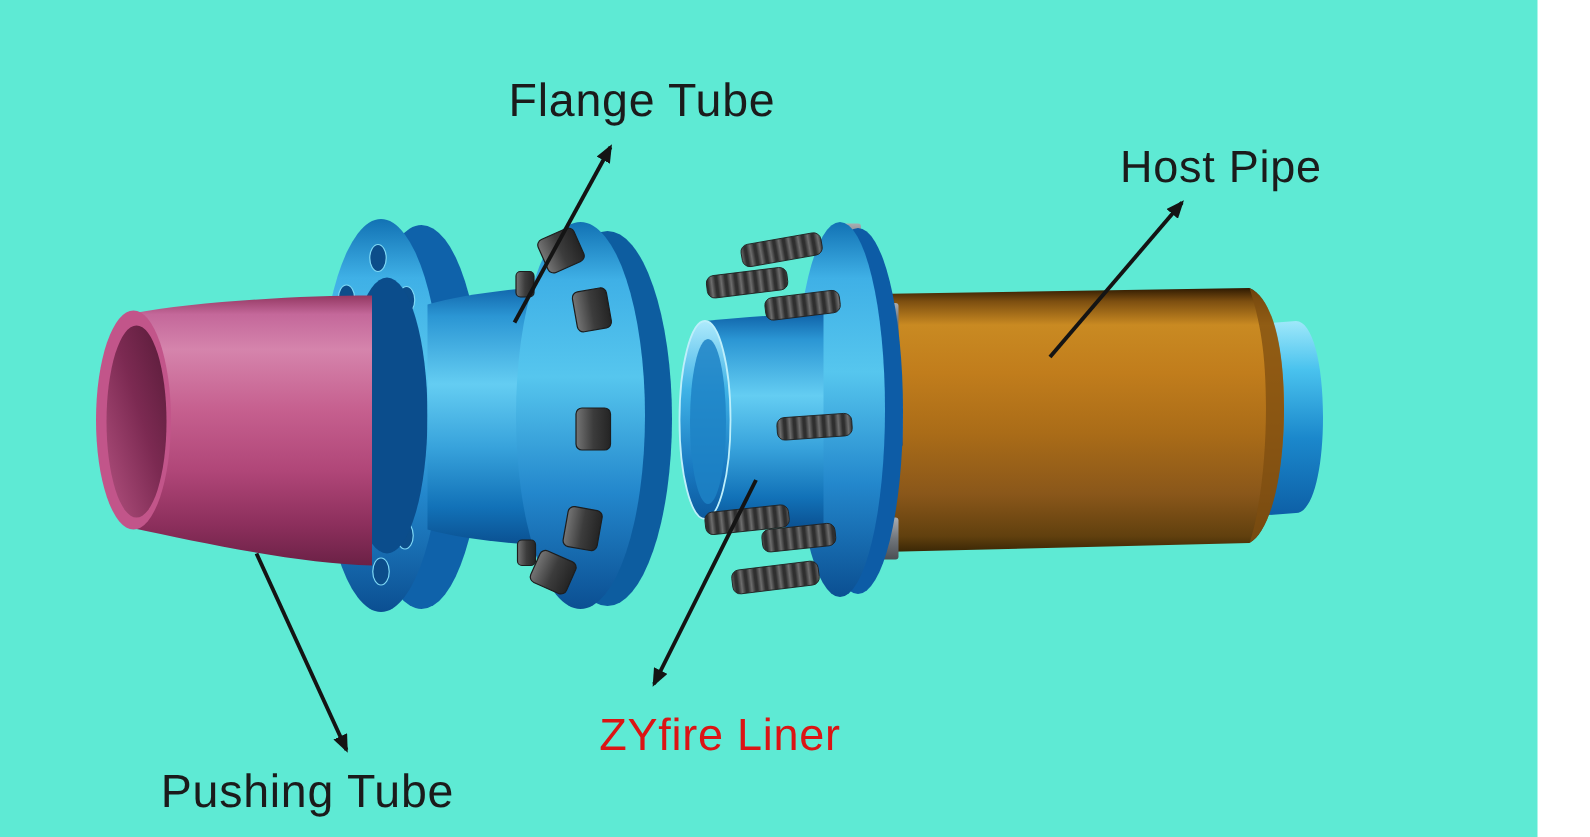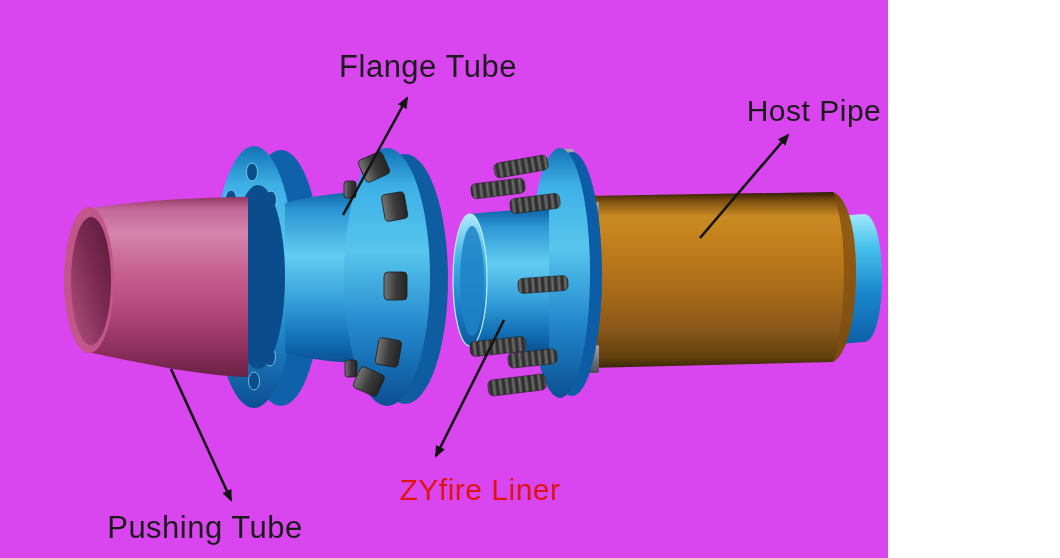--- a/index.html
+++ b/index.html
@@ -1,16 +1,16 @@
 <!DOCTYPE html>
 <html><head>
 <meta charset="utf-8">
 <style>
   html,body{margin:0;padding:0;background:#ffffff;}
-  .stage{position:relative;width:888px;height:558px;background:#d946ef;overflow:hidden;}
+  .stage{position:relative;width:1025px;height:558px;background:#5eead4;overflow:hidden;}
   svg{display:block;}
   svg text{font-family:"Liberation Sans","DejaVu Sans",sans-serif;}
   .lbl{font-weight:400;letter-spacing:.5px;}
 </style>
 </head>
 <body>
 
 <div class="stage">
 <svg width="1060" height="558" viewBox="0 0 1060 558">
   <defs>

